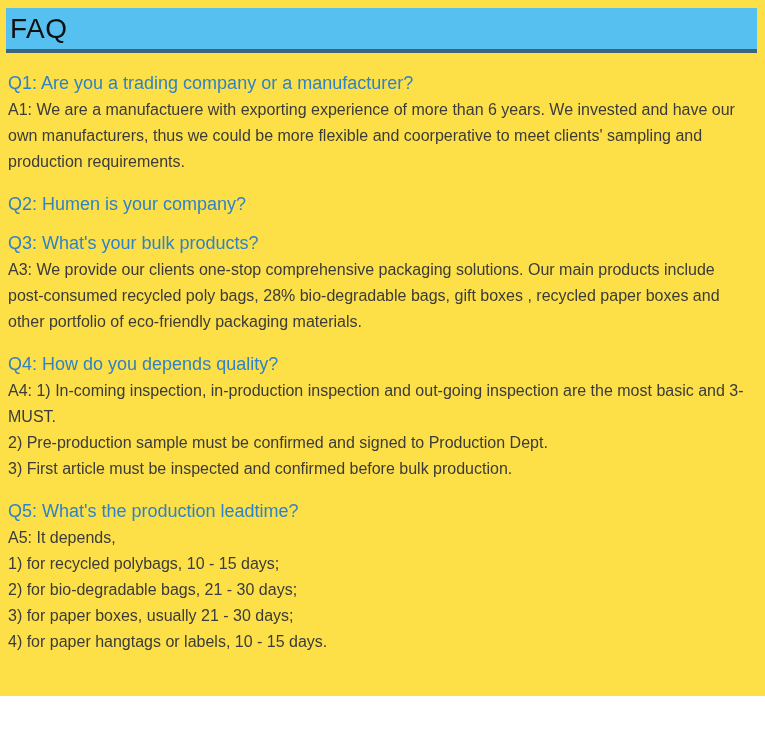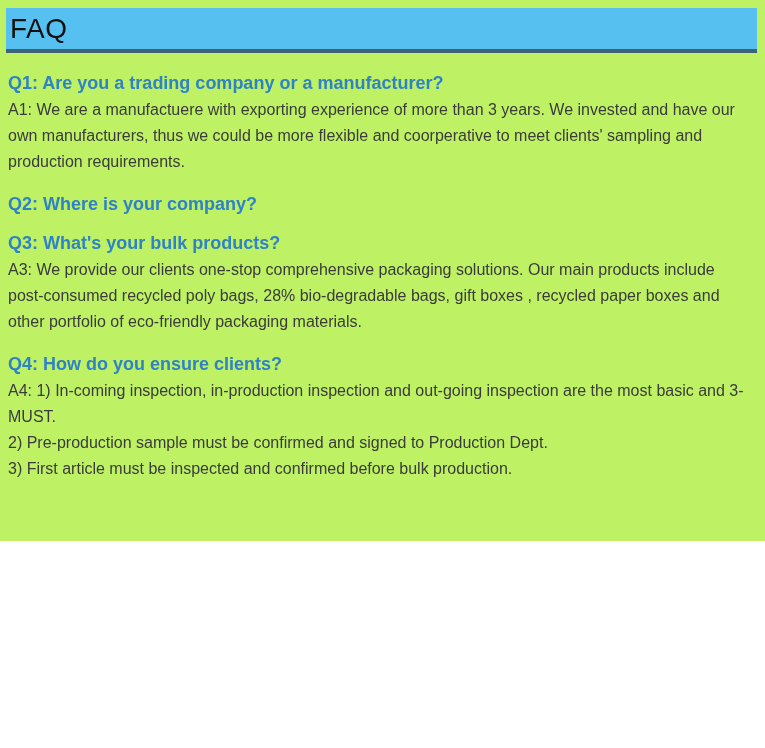--- a/index.html
+++ b/index.html
@@ -9,22 +9,22 @@
     --answer: #3b3b3b;
     --title: #101010;
   }
   * { margin: 0; padding: 0; box-sizing: border-box; }
   html, body {
     background: #ffffff;
     font-family: "Liberation Sans", sans-serif;
   }
   .page {
     width: 765px;
-    height: 541px;
-    background: #bef264;
+    height: 696px;
+    background: #fde047;
     overflow: hidden;
   }
   .faq-header {
     margin: 8px 8px 0 6px;
     height: 45px;
     background: var(--header-bg);
     border-bottom: 4px solid var(--header-border);
     display: flex;
     align-items: center;
     padding-left: 4px;
@@ -37,21 +37,21 @@
   }
   .faq-body {
     padding: 20px 14px 0 8px;
   }
   .faq-item {
     margin-bottom: 19px;
   }
   .question {
     font-size: 18px;
     line-height: 20px;
-    font-weight: 700;
+    font-weight: 400;
     color: var(--question);
     margin-bottom: 4px;
   }
   .answer {
     font-size: 16px;
     line-height: 26px;
     font-weight: 400;
     color: var(--answer);
     white-space: pre-line;
   }
@@ -62,34 +62,42 @@
 <div class="page">
 
   <div class="faq-header">
     <span class="faq-title">FAQ</span>
   </div>
 
   <div class="faq-body">
 
     <section class="faq-item">
       <h3 class="question">Q1: Are you a trading company or a manufacturer?</h3>
-      <p class="answer">A1: We are a manufactuere with exporting experience of more than 3 years. We invested and have our own manufacturers, thus we could be more flexible and coorperative to meet clients' sampling and production requirements.</p>
+      <p class="answer">A1: We are a manufactuere with exporting experience of more than 6 years. We invested and have our own manufacturers, thus we could be more flexible and coorperative to meet clients' sampling and production requirements.</p>
     </section>
 
     <section class="faq-item">
-      <h3 class="question">Q2: Where is your company?</h3>
+      <h3 class="question">Q2: Humen is your company?</h3>
     </section>
 
     <section class="faq-item">
       <h3 class="question">Q3: What's your bulk products?</h3>
       <p class="answer">A3: We provide our clients one-stop comprehensive packaging solutions. Our main products include post-consumed recycled poly bags, 28% bio-degradable bags, gift boxes , recycled paper boxes and other portfolio of eco-friendly packaging materials.</p>
     </section>
 
     <section class="faq-item">
-      <h3 class="question">Q4: How do you ensure clients?</h3>
+      <h3 class="question">Q4: How do you depends quality?</h3>
       <p class="answer">A4: 1) In-coming inspection, in-production inspection and out-going inspection are the most basic and 3-MUST.
 2) Pre-production sample must be confirmed and signed to Production Dept.
 3) First article must be inspected and confirmed before bulk production.</p>
     </section>
 
+    <section class="faq-item">
+      <h3 class="question">Q5: What's the production leadtime?</h3>
+      <p class="answer">A5: It depends,
+1) for recycled polybags, 10 - 15 days;
+2) for bio-degradable bags, 21 - 30 days;
+3) for paper boxes, usually 21 - 30 days;
+4) for paper hangtags or labels, 10 - 15 days.</p>
+    </section>
 
   </div>
 </div>
 
 </body></html>

